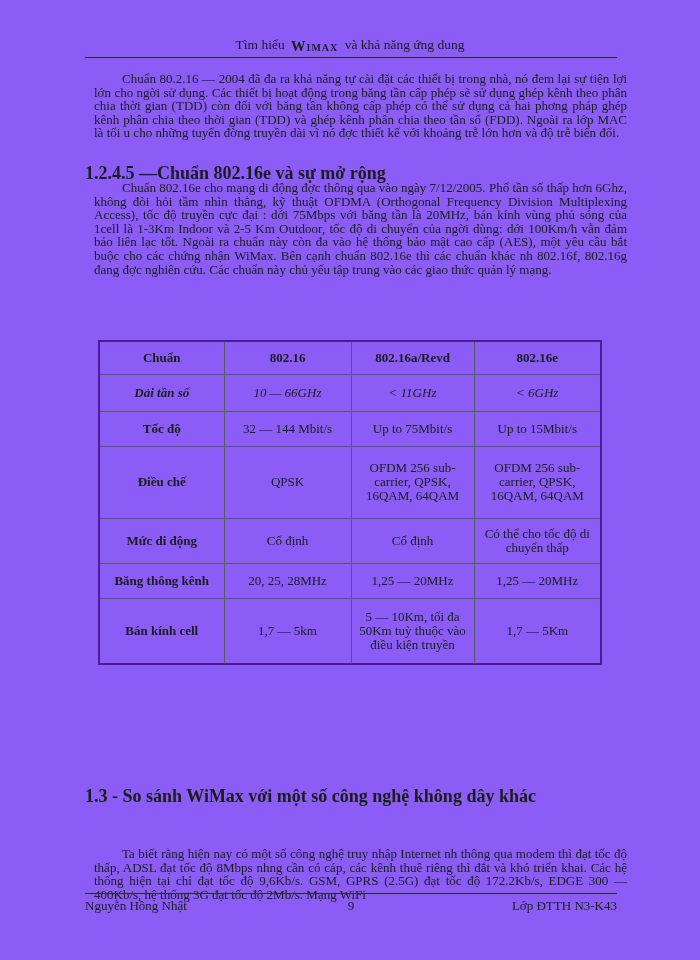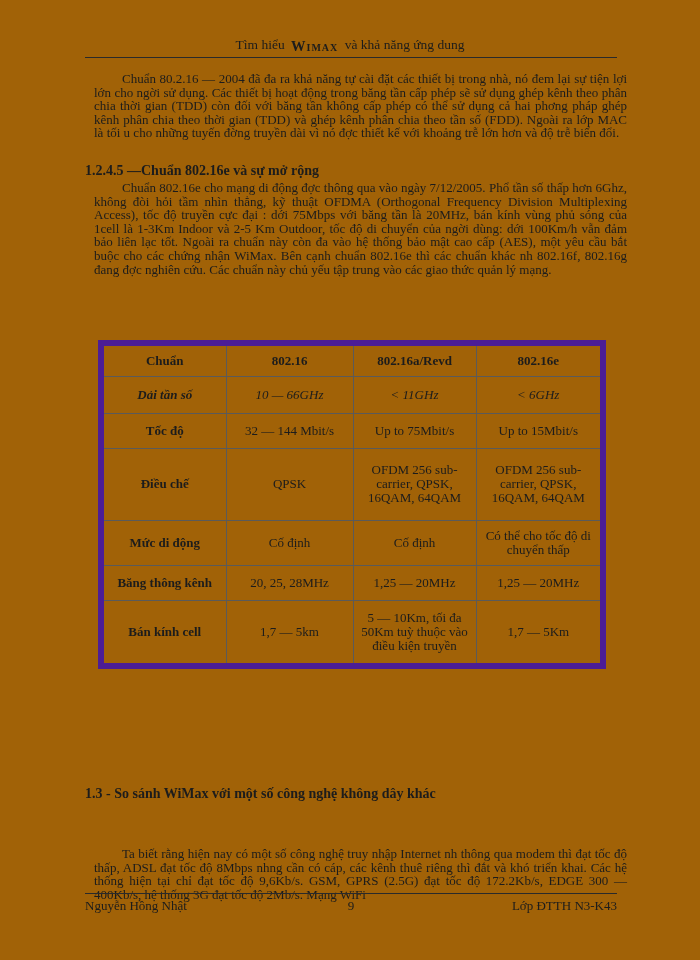--- a/index.html
+++ b/index.html
@@ -1,19 +1,19 @@
 <!DOCTYPE html>
 <html><head>
 <meta charset="utf-8">
 <style>
   html,body{margin:0;padding:0;background:#e8e8e8;}
   .page{
     position:relative;
     width:700px;height:960px;
-    background:#a16207;
+    background:#8b5cf6;
     font-family:"Liberation Serif","DejaVu Serif",serif;
     color:#1c1c1c;
     overflow:hidden;
     margin:0 auto;
   }
   
   .hdr-title{
     position:absolute;top:36px;left:0;width:100%;
     text-align:center;font-size:13.5px;color:#1c1c1c;
   }
@@ -33,39 +33,39 @@
   .para{
     position:absolute;left:94px;width:533px;
     font-size:13px;line-height:13.6px;
     text-align:justify;text-indent:28px;
   }
   .p1{top:72px;}
   .p2{top:181px;}
   .p3{top:809px;margin-top:38px;}
   .sec-heading{
     position:absolute;left:85px;width:533px;
-    font-weight:bold;font-size:14px;
+    font-weight:bold;font-size:18px;
   }
   .h1245{top:163px;}
   .h13{top:786px;}
   
   .cmp-table{
     position:absolute;left:98px;top:340px;
     border-collapse:collapse;table-layout:fixed;
     width:502px;
     font-size:13px;line-height:14px;
   }
   .cmp-table td,.cmp-table th{
     border:1px solid #5a5a5a;
     text-align:center;vertical-align:middle;
     padding:2px 4px;
     font-weight:normal;
     overflow:hidden;
   }
-  .cmp-table{border:6px solid #4c1d95;outline:none;}
+  .cmp-table{border:2px solid #4c1d95;outline:none;}
   .cmp-table .rowlabel,.cmp-table th{font-weight:bold;}
   tr.rh0{height:33px;} tr.rh1{height:37px;font-style:italic;} tr.rh2{height:35px;}
   tr.rh3{height:35px;} tr.rh4{height:72px;} tr.rh5{height:45px;}
   tr.rh6{height:35px;} tr.rh7{height:66px;}
   .tbl-caption{
     position:absolute;top:721px;left:0;width:100%;
     text-align:center;font-weight:bold;font-size:13.5px;
   }
   
   .ftr-rule{

